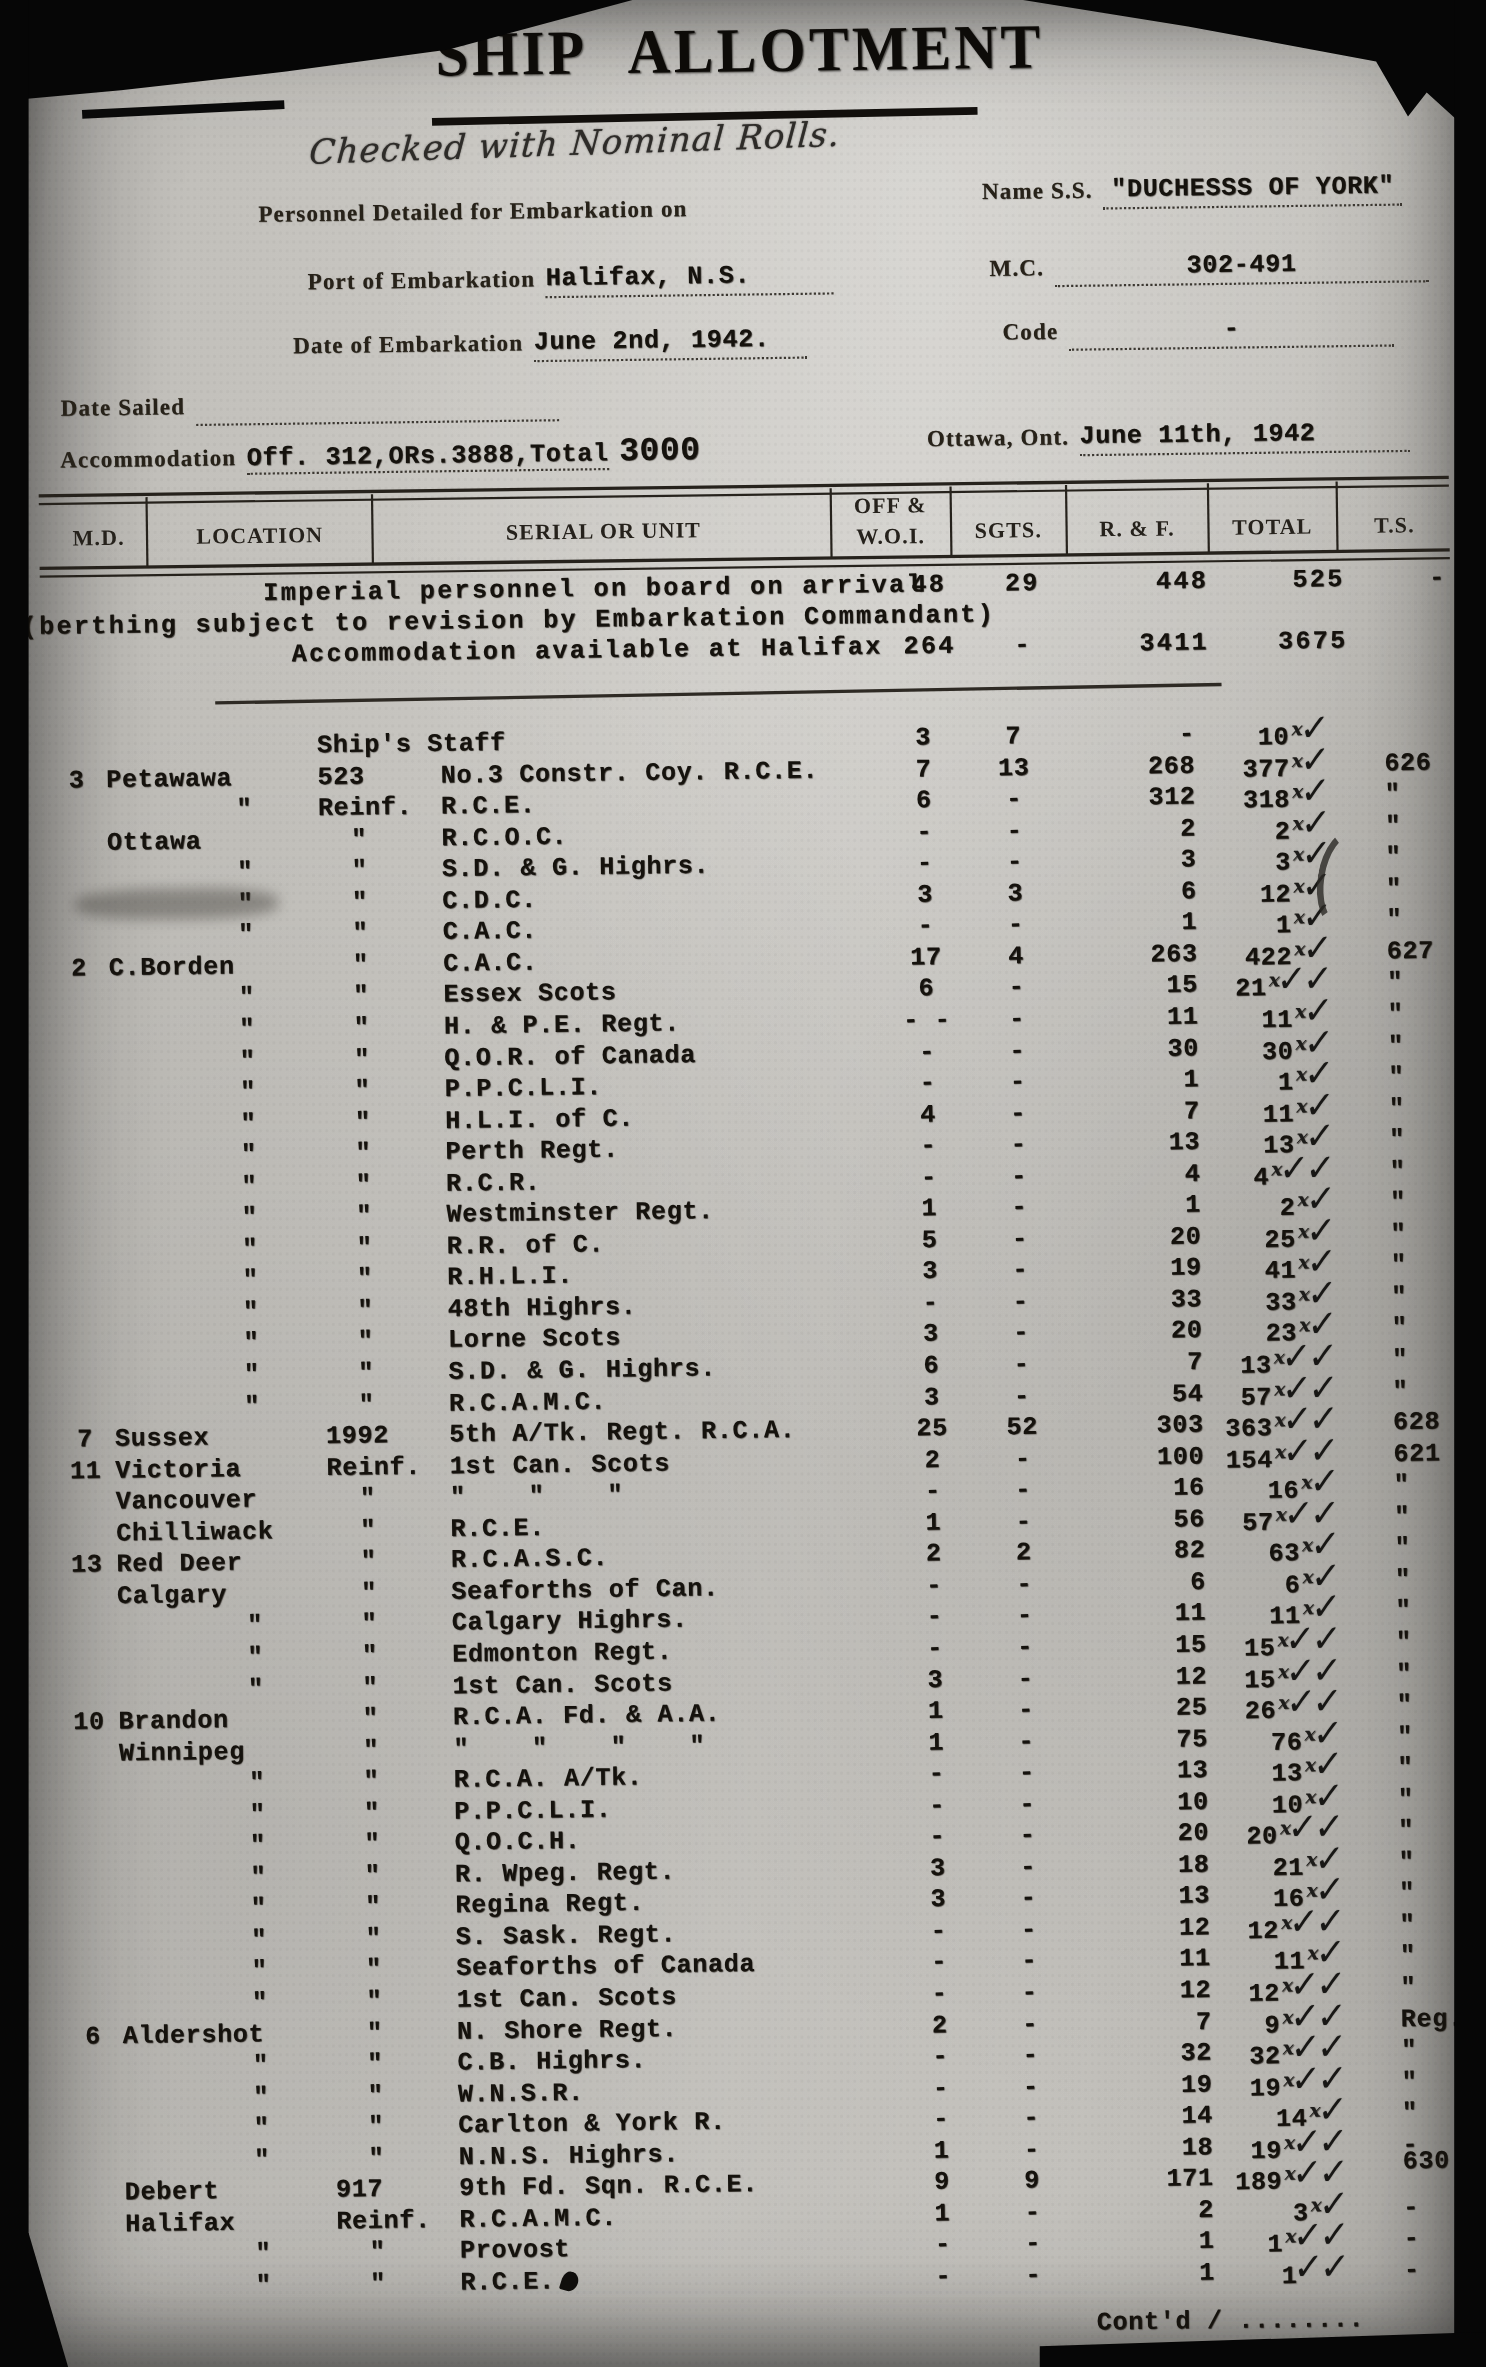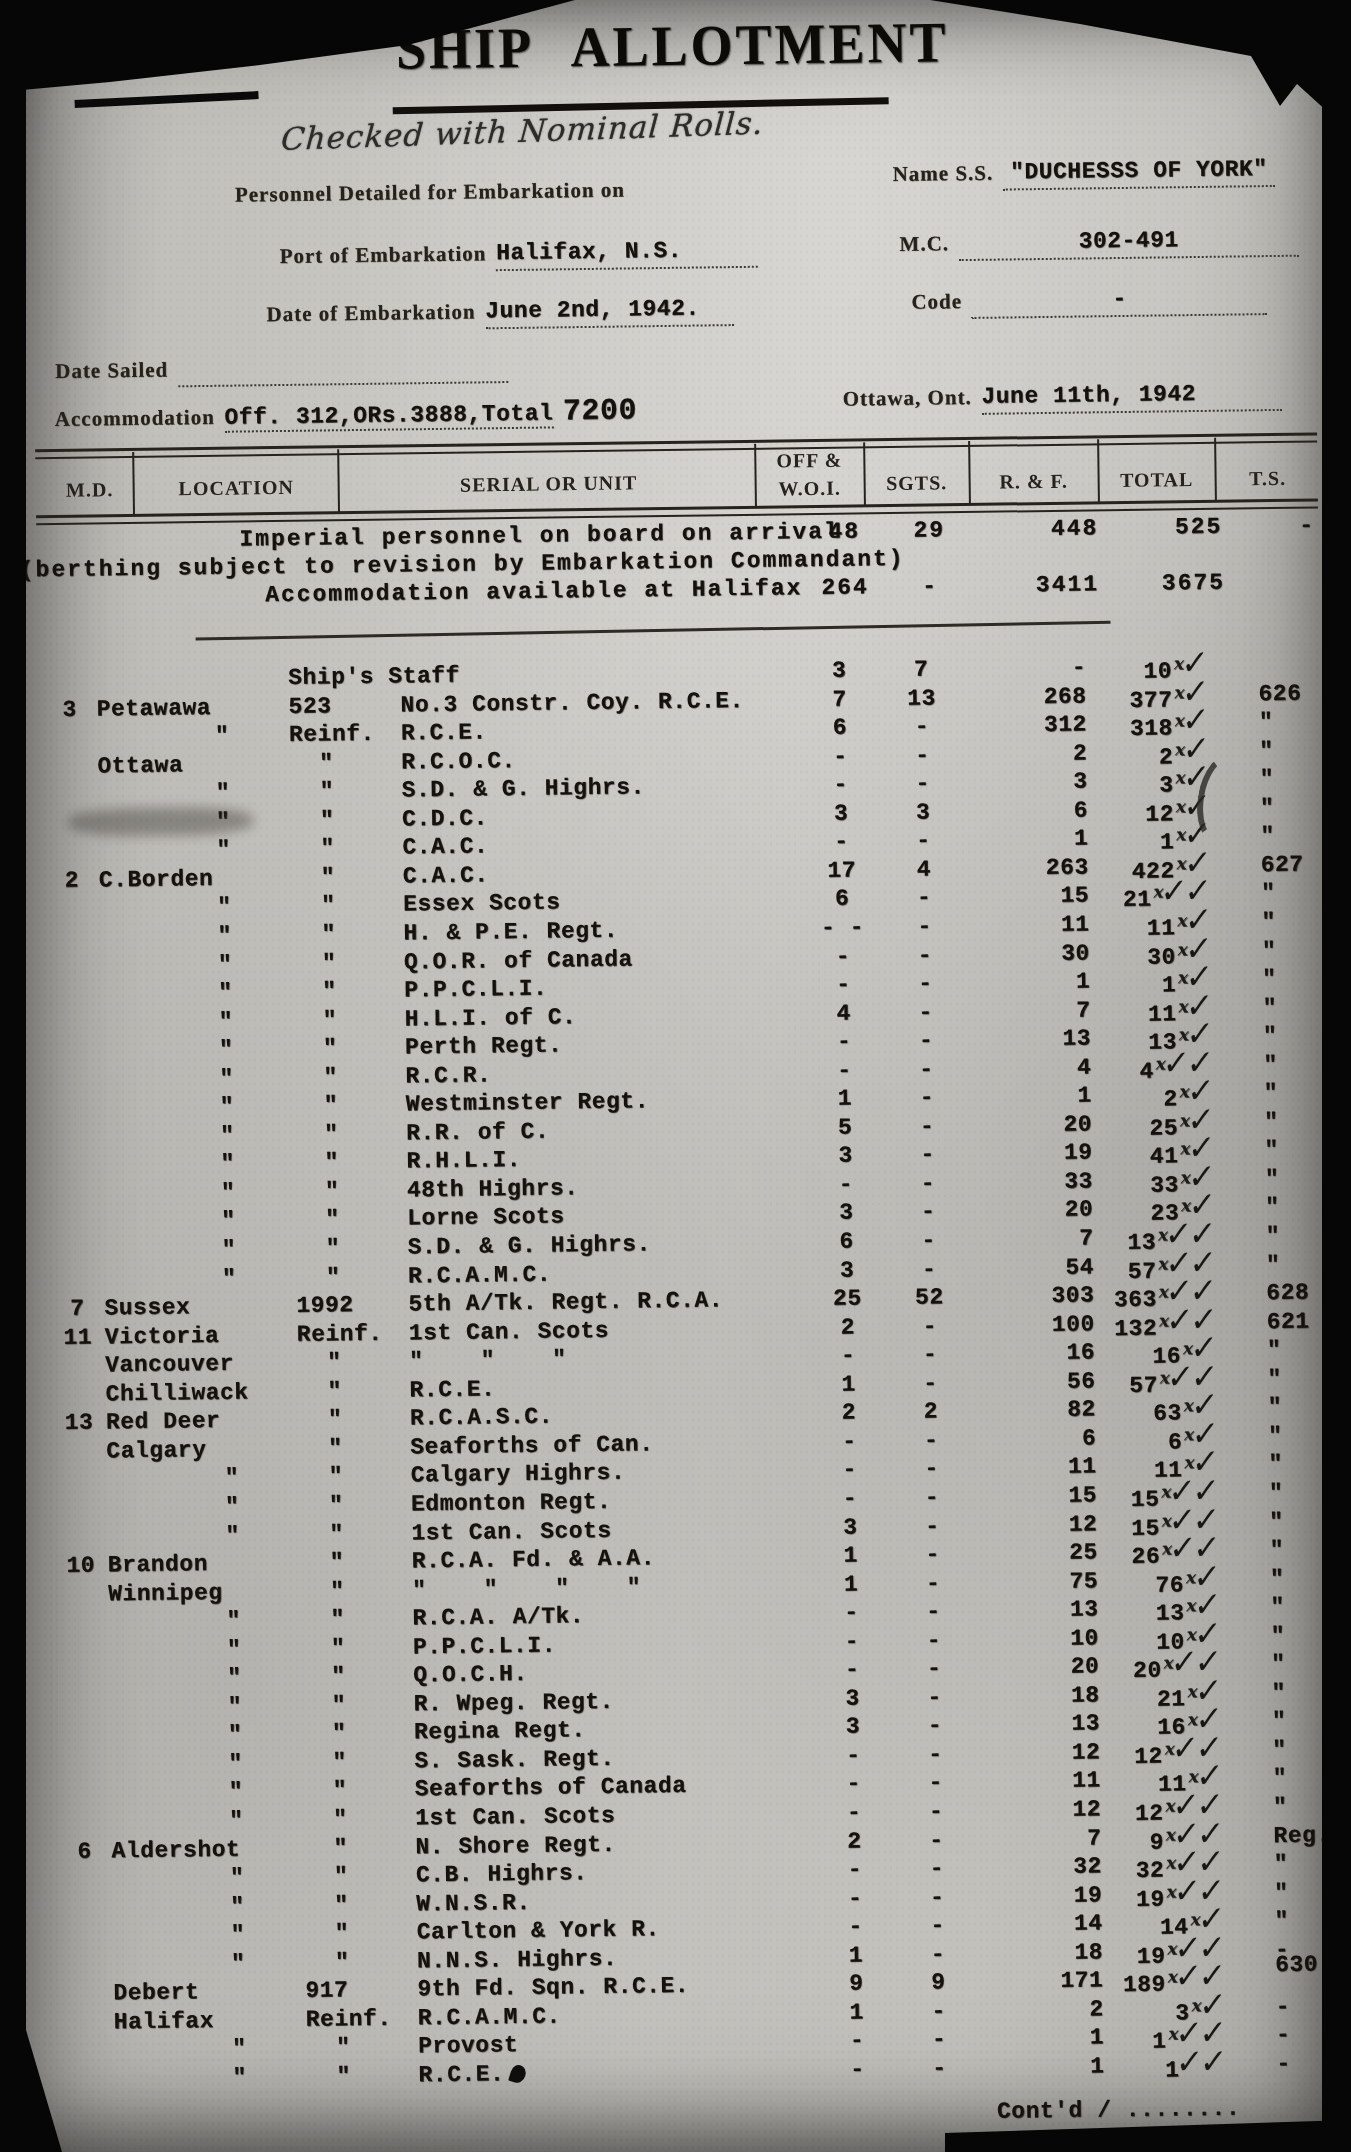--- a/index.html
+++ b/index.html
@@ -130,21 +130,21 @@
       <span class="plabel">Code</span>
       <span class="dotrun" style="width:296px;"><span class="typed">-</span></span>
     </div>
     <div class="abs" style="left:63px;top:350px;">
       <span class="plabel">Date Sailed</span>
       <span class="dotrun" style="width:330px;">&nbsp;</span>
     </div>
     <div class="abs" style="left:62px;top:392px;">
       <span class="plabel">Accommodation</span>
       <span class="typed" style="border-bottom:2.5px dotted #3c3832;">Off. 312,ORs.3888,Total</span>
-      <span class="typed" style="font-size:30px;">7200</span>
+      <span class="typed" style="font-size:30px;">3000</span>
     </div>
     <div class="abs" style="left:850px;top:388px;">
       <span class="plabel">Ottawa,  Ont.</span>
       <span class="dotrun" style="width:300px;text-align:left;"><span class="typed">June 11th, 1942</span></span>
     </div>
 
     <div class="abs rule2" style="top:440px;"></div>
     <div class="vsep" style="left:139px;"></div>
     <div class="vsep" style="left:344px;"></div>
     <div class="vsep" style="left:761px;"></div>
@@ -438,21 +438,21 @@
     <span class="cell c-ts">628</span>
   </div>
         <div class="trow" style="top: 1314.65px;">
     <span class="cell c-md">11</span>
     <span class="cell c-loc">Victoria</span>
     <span class="cell c-serial">Reinf.</span>
     <span class="cell c-unit">1st Can. Scots</span>
     <span class="cell c-off">2</span>
     <span class="cell c-sgts">-</span>
     <span class="cell c-rf">100</span>
-    <span class="cell c-total"><span class="tval">132</span><span class="marks"><span class="mk-x">x</span><span class="mk-c">✓</span><span class="mk-c">✓</span></span></span>
+    <span class="cell c-total"><span class="tval">154</span><span class="marks"><span class="mk-x">x</span><span class="mk-c">✓</span><span class="mk-c">✓</span></span></span>
     <span class="cell c-ts">621</span>
   </div>
         <div class="trow" style="top: 1343.2px;">
     <span class="cell c-md"></span>
     <span class="cell c-loc">Vancouver</span>
     <span class="cell c-serial ditto">"</span>
     <span class="cell c-unit">"    "    "</span>
     <span class="cell c-off">-</span>
     <span class="cell c-sgts">-</span>
     <span class="cell c-rf">16</span>

